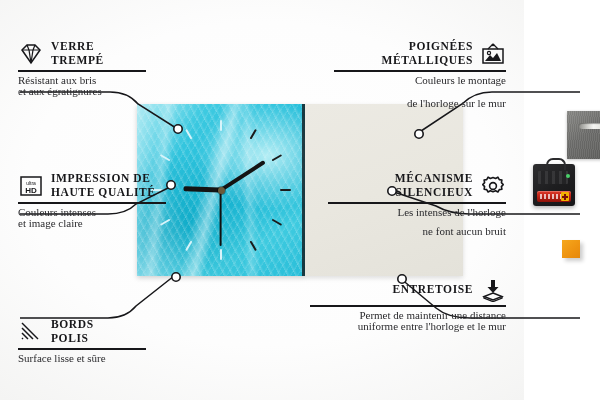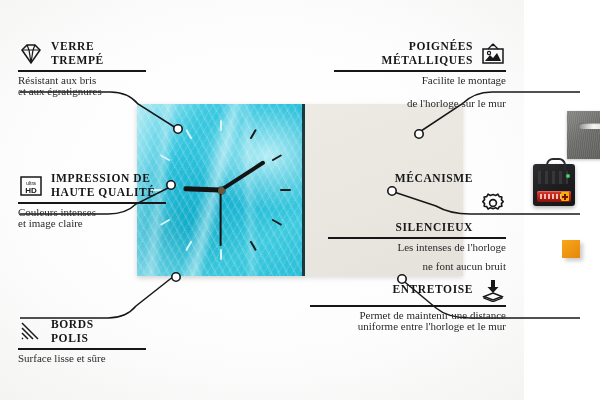--- a/index.html
+++ b/index.html
@@ -259,27 +259,27 @@
       </div>
       <svg class="ico" viewBox="0 0 26 24">
         <rect x="3" y="7" width="20" height="14" fill="none" stroke="#17171a" stroke-width="1.5"></rect>
         <path d="M13 2 L8 7 M13 2 L18 7" fill="none" stroke="#17171a" stroke-width="1.3"></path>
         <circle cx="13" cy="3" r="1.3" fill="#17171a"></circle>
         <path d="M5 19 L10 13 L13 16 L17 11 L21 19 Z" fill="#17171a"></path>
         <circle cx="9" cy="11" r="1.6" fill="none" stroke="#17171a" stroke-width="1.2"></circle>
       </svg>
     </div>
     <div class="rule" style="width:172px;margin-left:auto;"></div>
-    <div class="desc">Facilite le montage</div>
+    <div class="desc">Couleurs le montage</div>
     <div class="desc" style="margin-top:12px;">de l'horloge sur le mur</div>
   </div>
 
   <div class="feature right" style="right:18px;top:172px;width:178px;">
     <div class="head">
-      <div class="titles" style="flex:1;gap:35px;">
+      <div class="titles" style="flex:1;">
         <div class="title-line">MÉCANISME</div>
         <div class="title-line">SILENCIEUX</div>
       </div>
       <svg class="ico" viewBox="0 0 26 24">
         <path d="M13 3.5 l2.6 1 2.3-1.3 1.4 2.4 2.6 .4 -.5 2.6 1.8 2 -1.8 2 .5 2.6 -2.6 .4 -1.4 2.4 -2.3-1.3 -2.6 1 -2.6-1 -2.3 1.3 -1.4-2.4 -2.6-.4 .5-2.6 -1.8-2 1.8-2 -.5-2.6 2.6-.4 1.4-2.4 2.3 1.3 Z" fill="none" stroke="#17171a" stroke-width="1.6" stroke-linejoin="round"></path>
         <circle cx="13" cy="12" r="3.4" fill="none" stroke="#17171a" stroke-width="1.6"></circle>
       </svg>
     </div>
     <div class="rule" style="width:178px;margin-left:auto;"></div>
     <div class="desc">Les intenses de l'horloge</div>

